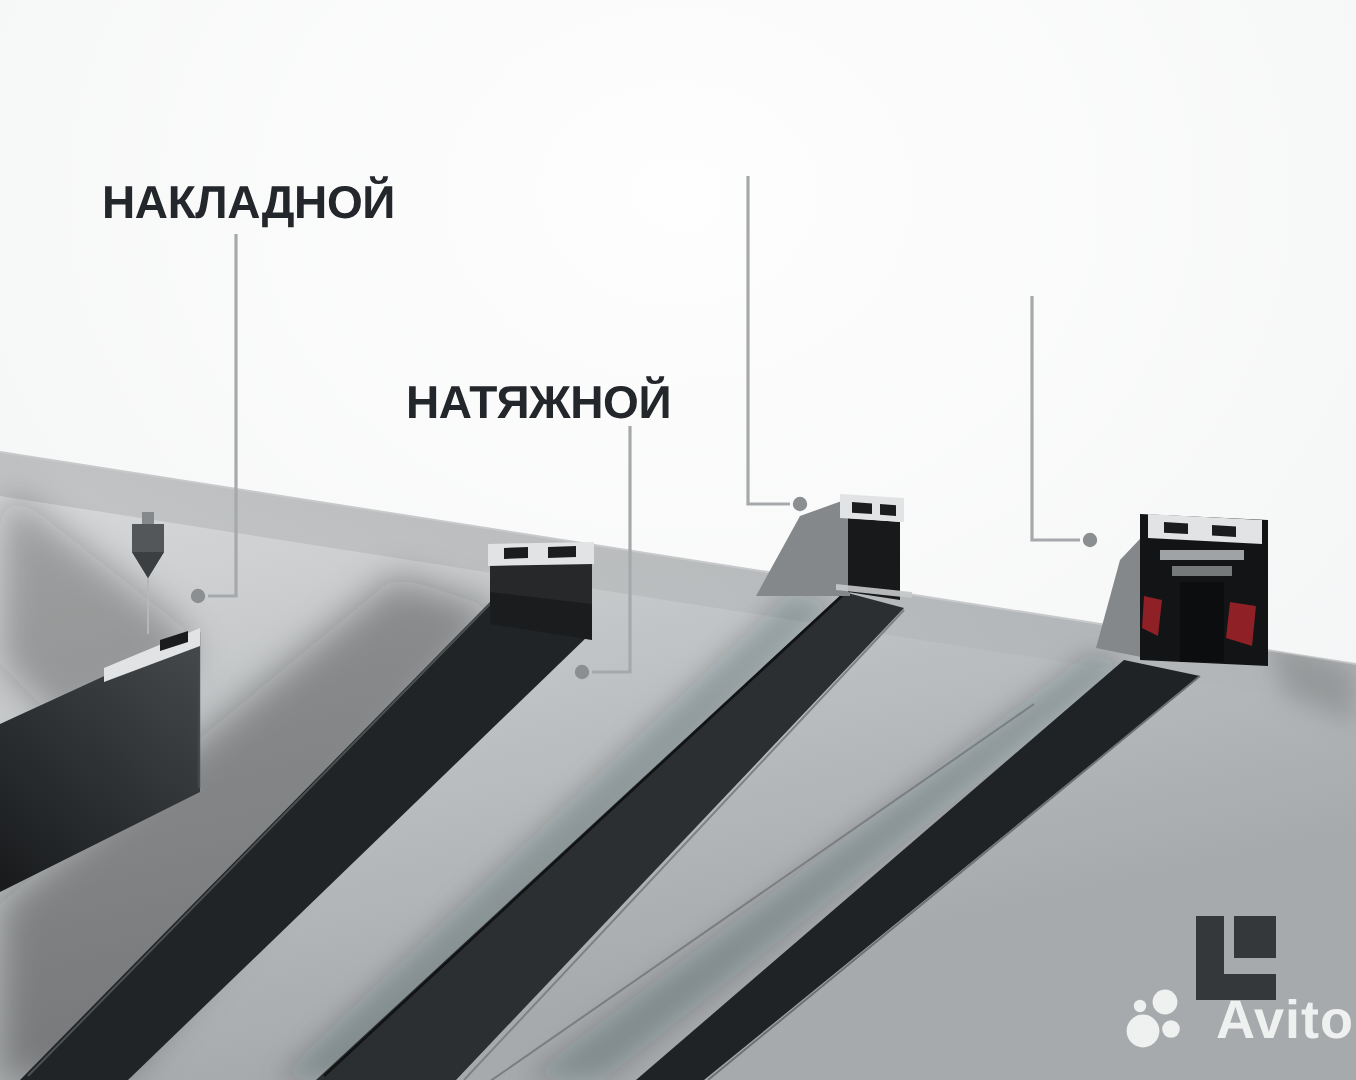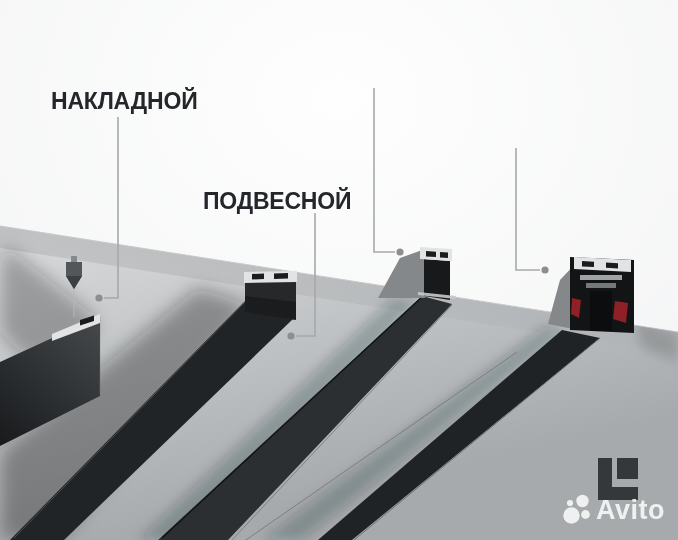--- a/index.html
+++ b/index.html
@@ -12,21 +12,21 @@
     position:absolute;font-weight:700;color:#23262a;
     white-space:pre-line;letter-spacing:.2px;line-height:1.15;
   }
   .label-lg{font-size:23px;letter-spacing:-.2px;}
   .label-sm{font-size:19px;line-height:24px;}
   #label-suspended{left:51px;top:88px;}
   #label-surface{left:203px;top:188px;}
   #label-gkl{left:330px;top:32px;}
   #label-stretch{left:443px;top:94px;}
   .brand-logo{position:absolute;left:597px;top:457px;width:44px;height:44px;}
-  .watermark{position:absolute;left:563px;top:494px;display:flex;align-items:flex-end;gap:2px;}
+  .watermark{position:absolute;left:563px;top:494px;display:flex;align-items:flex-end;gap:14px;}
   .watermark .wm-text{
     color:rgba(255,255,255,.82);font-size:27px;font-weight:700;
     letter-spacing:.5px;line-height:32px;
   }
 </style>
 </head>
 <body>
 
 <div class="stage">
 
@@ -132,21 +132,21 @@
       <polyline points="315,213 315,336 296,336" stroke="#a6a9ab"></polyline>
       <circle cx="291" cy="336" r="3.6" stroke="none" fill="#8b8f91"></circle>
       <polyline points="374,88 374,252 395,252" stroke="#a6a9ab"></polyline>
       <circle cx="400" cy="252" r="3.6" stroke="none" fill="#8b8f91"></circle>
       <polyline points="516,148 516,270 540,270" stroke="#a6a9ab"></polyline>
       <circle cx="545" cy="270" r="3.6" stroke="none" fill="#8b8f91"></circle>
     </g>
   </svg>
 
   <div class="label label-lg" id="label-suspended">НАКЛАДНОЙ</div>
-  <div class="label label-lg" id="label-surface">ПОДВЕСНОЙ</div>
+  <div class="label label-lg" id="label-surface">НАТЯЖНОЙ</div>
 
   <svg class="brand-logo" viewBox="0 0 44 44">
     <rect x="1" y="1" width="14" height="42" fill="#35383a"></rect>
     <rect x="1" y="30" width="40" height="13" fill="#35383a"></rect>
     <rect x="20" y="1" width="21" height="21" fill="#35383a"></rect>
   </svg>
 
   <div class="watermark">
     <svg width="31" height="32" viewBox="0 0 31 32">
       <g fill="rgba(255,255,255,0.82)">

